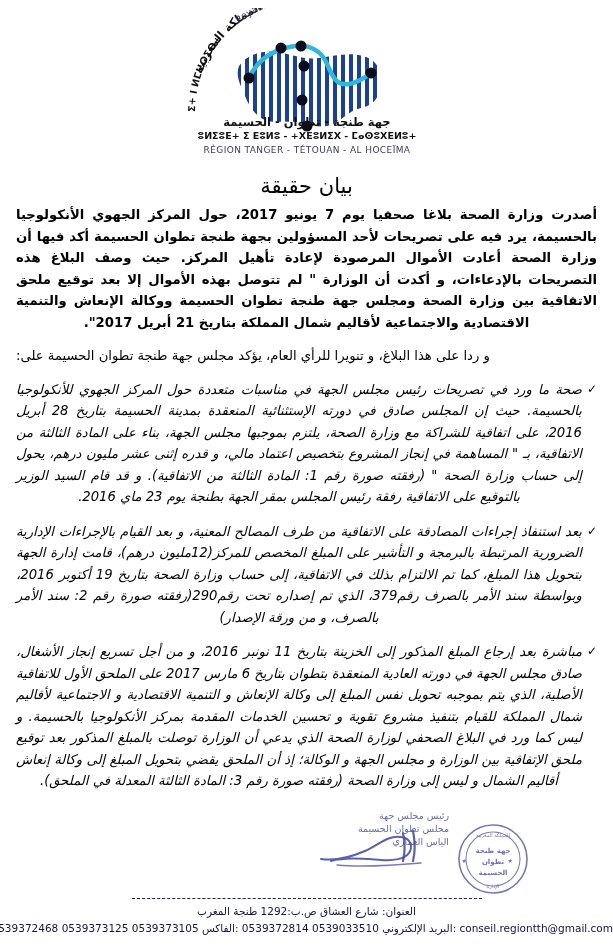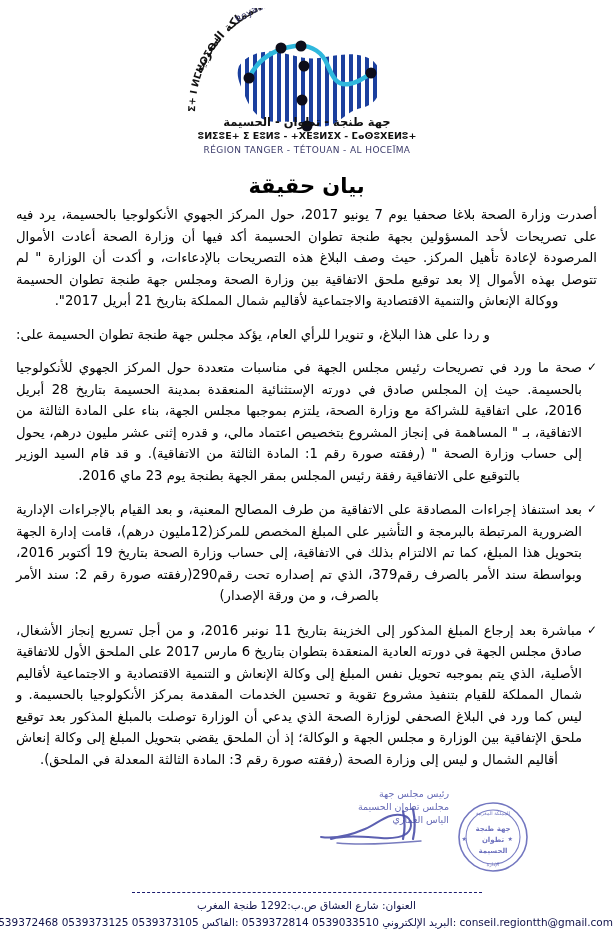--- a/index.html
+++ b/index.html
@@ -34,39 +34,40 @@
   .logo-svg-wrap {
     width: 280px;
     height: 152px;
   }
 
   
   .doc-title {
     text-align: center;
     font-family: "DejaVu Sans", "Liberation Sans", sans-serif;
     font-size: 21px;
-    font-weight: bold;
+    font-weight: normal;
     color: #000;
     margin-top: 14px;
     margin-bottom: 6px;
     letter-spacing: 0.5px;
   }
 
   
   .content {
     padding: 0 16px;
   }
   p.para {
     direction: rtl;
     text-align: justify;
     text-align-last: right;
     font-size: 13.2px;
     line-height: 21.5px;
     margin: 0 0 4px 0;
     font-family: "DejaVu Sans", "Liberation Sans", sans-serif;
+    font-weight: bold;
   }
   p.para.center-last {
     text-align-last: center;
   }
   .para-block { margin-bottom: 10px; }
 
   .intro-para {
     margin-top: 4px;
   }
   .response-line {
@@ -99,21 +100,21 @@
     font-family: "DejaVu Sans", sans-serif;
   }
   .bullet-text {
     direction: rtl;
     text-align: justify;
     text-align-last: right;
     font-size: 13.2px;
     line-height: 21.5px;
     margin: 0;
   }
-  .bullet-text.last-center { text-align-last: center; }
+  .bullet-text.last-center { text-align-last: center; font-style: italic; }
 
   
   .signature-area {
     position: relative;
     height: 95px;
     margin-top: 8px;
   }
   .stamp {
     position: absolute;
     right: 68px;
@@ -141,21 +142,21 @@
     height: 46px;
   }
 
   
   .footer {
     position: absolute;
     left: 0;
     right: 0;
     bottom: 0;
     width: 100%;
-    padding-bottom: 20px;
+    padding-bottom: 14px;
   }
   .divider {
     width: 350px;
     margin: 0 auto 5px auto;
     border-top: 1.5px dashed #1a1a6e;
     height: 0;
   }
   .footer-line {
     direction: rtl;
     text-align: center;

